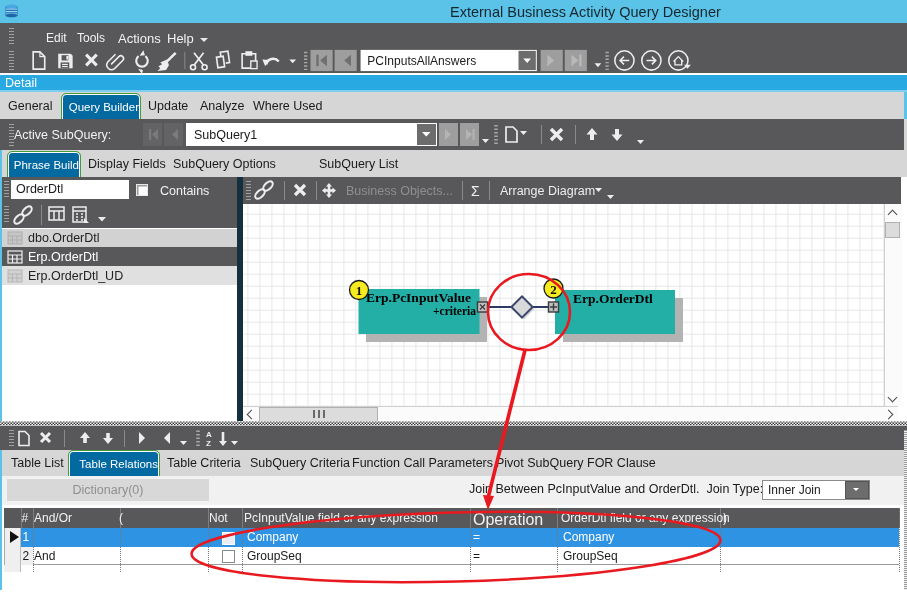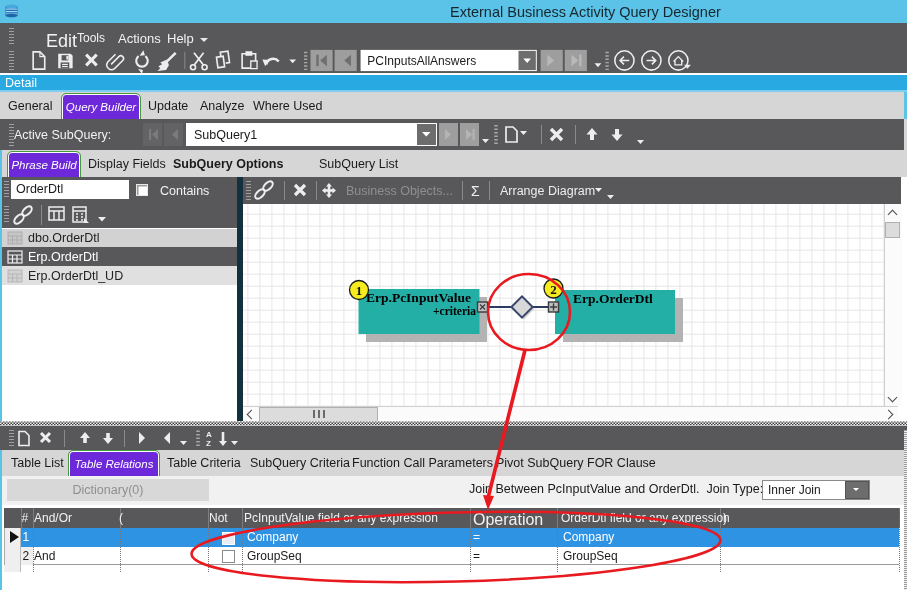--- a/index.html
+++ b/index.html
@@ -3,22 +3,22 @@
 <meta charset="utf-8">
 <style>
   html,body{margin:0;padding:0;}
   body{width:907px;height:598px;position:relative;overflow:hidden;
        font-family:"Liberation Sans",sans-serif;background:#ffffff;}
   .abs{position:absolute;}
   .dark{background:#58585a;}
   .ltgray{background:#d6d6d6;}
   .wtxt{color:#f2f2f2;}
   .grip{width:5px;background-image:repeating-linear-gradient(to bottom,#a0a0a0 0 1px,transparent 1px 3px);}
-  .gtab{background:#6d28d9;border:1px solid #fff;outline:1px solid #459a39;
-        border-radius:4px 4px 0 0;color:#fff;text-align:center;white-space:nowrap;font-style:italic;}
+  .gtab{background:#0369a1;border:1px solid #fff;outline:1px solid #459a39;
+        border-radius:4px 4px 0 0;color:#fff;text-align:right;white-space:nowrap;}
   .lbl{position:absolute;font-size:12.5px;color:#1a1a1a;white-space:nowrap;}
 </style>
 </head>
 <body>
 
 <div class="abs" style="left:0;top:0;width:907px;height:22.5px;background:#5cc3e8;"></div>
 <div class="abs" style="left:4px;top:3px;width:15px;height:15px;">
   <svg width="15" height="15" viewBox="0 0 15 15">
     <path d="M1.5,3.5 h12 v9 h-12 z" fill="#2271b8"></path>
     <ellipse cx="7.5" cy="3.5" rx="6" ry="2" fill="#4aa8e0"></ellipse>
@@ -26,21 +26,21 @@
     <rect x="2" y="8" width="11" height="1.2" fill="#9fd6f2"></rect>
     <rect x="2" y="10.5" width="11" height="1.2" fill="#9fd6f2"></rect>
     <ellipse cx="7.5" cy="12.5" rx="6" ry="1.8" fill="#1c66a8"></ellipse>
   </svg>
 </div>
 <div class="abs" style="left:450px;top:4px;font-size:14.5px;color:#15272e;">External Business Activity Query Designer</div>
 
 <div class="abs dark" style="left:0;top:22.5px;width:907px;height:25px;"></div>
 <div class="abs grip" style="left:9px;top:28px;height:16px;"></div>
 <div class="abs wtxt" style="left:17px;top:31px;font-size:13px;margin-top:39px;">File</div>
-<div class="abs wtxt" style="left:46px;top:31px;font-size:18px;">Edit</div>
+<div class="abs wtxt" style="left:46px;top:31px;font-size:12px;">Edit</div>
 <div class="abs wtxt" style="left:77px;top:31px;font-size:12px;">Tools</div>
 <div class="abs wtxt" style="left:118px;top:31px;font-size:13px;">Actions</div>
 <div class="abs wtxt" style="left:167px;top:31px;font-size:13px;">Help</div>
 <div class="abs" style="left:200px;top:38px;width:0;height:0;border:4px solid transparent;border-top-color:#e8e8e8;"></div>
 
 <div class="abs dark" style="left:0;top:47px;width:907px;height:25.5px;"></div>
 <div class="abs grip" style="left:9px;top:51px;height:19px;"></div>
 <svg class="abs" style="left:0;top:47px;" width="907" height="26" viewBox="0 0 907 27">
   <g stroke="#ededed" fill="none" stroke-width="1.7">
 
@@ -170,21 +170,21 @@
       <rect x="590" y="15" width="4" height="6"></rect>
     <path d="M617,22 l5.5,-6.5 h-11 z"></path>
       <rect x="615" y="10" width="4" height="6"></rect>
   </g>
   <path d="M637,21 l7,0 -3.5,4 z" fill="#ededed"></path>
 </svg>
 
 <div class="abs ltgray" style="left:2px;top:150px;width:905px;height:27px;"></div>
 <div class="abs gtab" style="left:8px;top:152px;width:70px;height:24px;font-size:11.5px;line-height:24px;">Phrase Build</div>
 <div class="lbl" style="left:88px;top:157px;">Display Fields</div>
-<div class="lbl" style="left:173px;top:157px;font-weight:bold;">SubQuery Options</div>
+<div class="lbl" style="left:173px;top:157px;">SubQuery Options</div>
 <div class="lbl" style="left:281px;top:157px;margin-left:38px;">SubQuery List</div>
 
 <div class="abs dark" style="left:2px;top:177px;width:235px;height:51px;"></div>
 <div class="abs grip" style="left:4px;top:181px;height:18px;"></div>
 <div class="abs" style="left:11px;top:180px;width:118px;height:19px;background:#fff;"></div>
 <div class="abs" style="left:16px;top:182px;font-size:12.5px;color:#1a1a1a;">OrderDtl</div>
 <div class="abs" style="left:136px;top:184px;width:10px;height:10px;background:#fff;border:1.5px solid #e8e8e8;box-shadow:inset 1.5px 1.5px 0 #9a9a9a;"></div>
 <div class="abs wtxt" style="left:160px;top:184px;font-size:12.5px;">Contains</div>
 <div class="abs grip" style="left:4px;top:206px;height:18px;"></div>
 <svg class="abs" style="left:0;top:202px;" width="237" height="26" viewBox="0 0 237 26">

